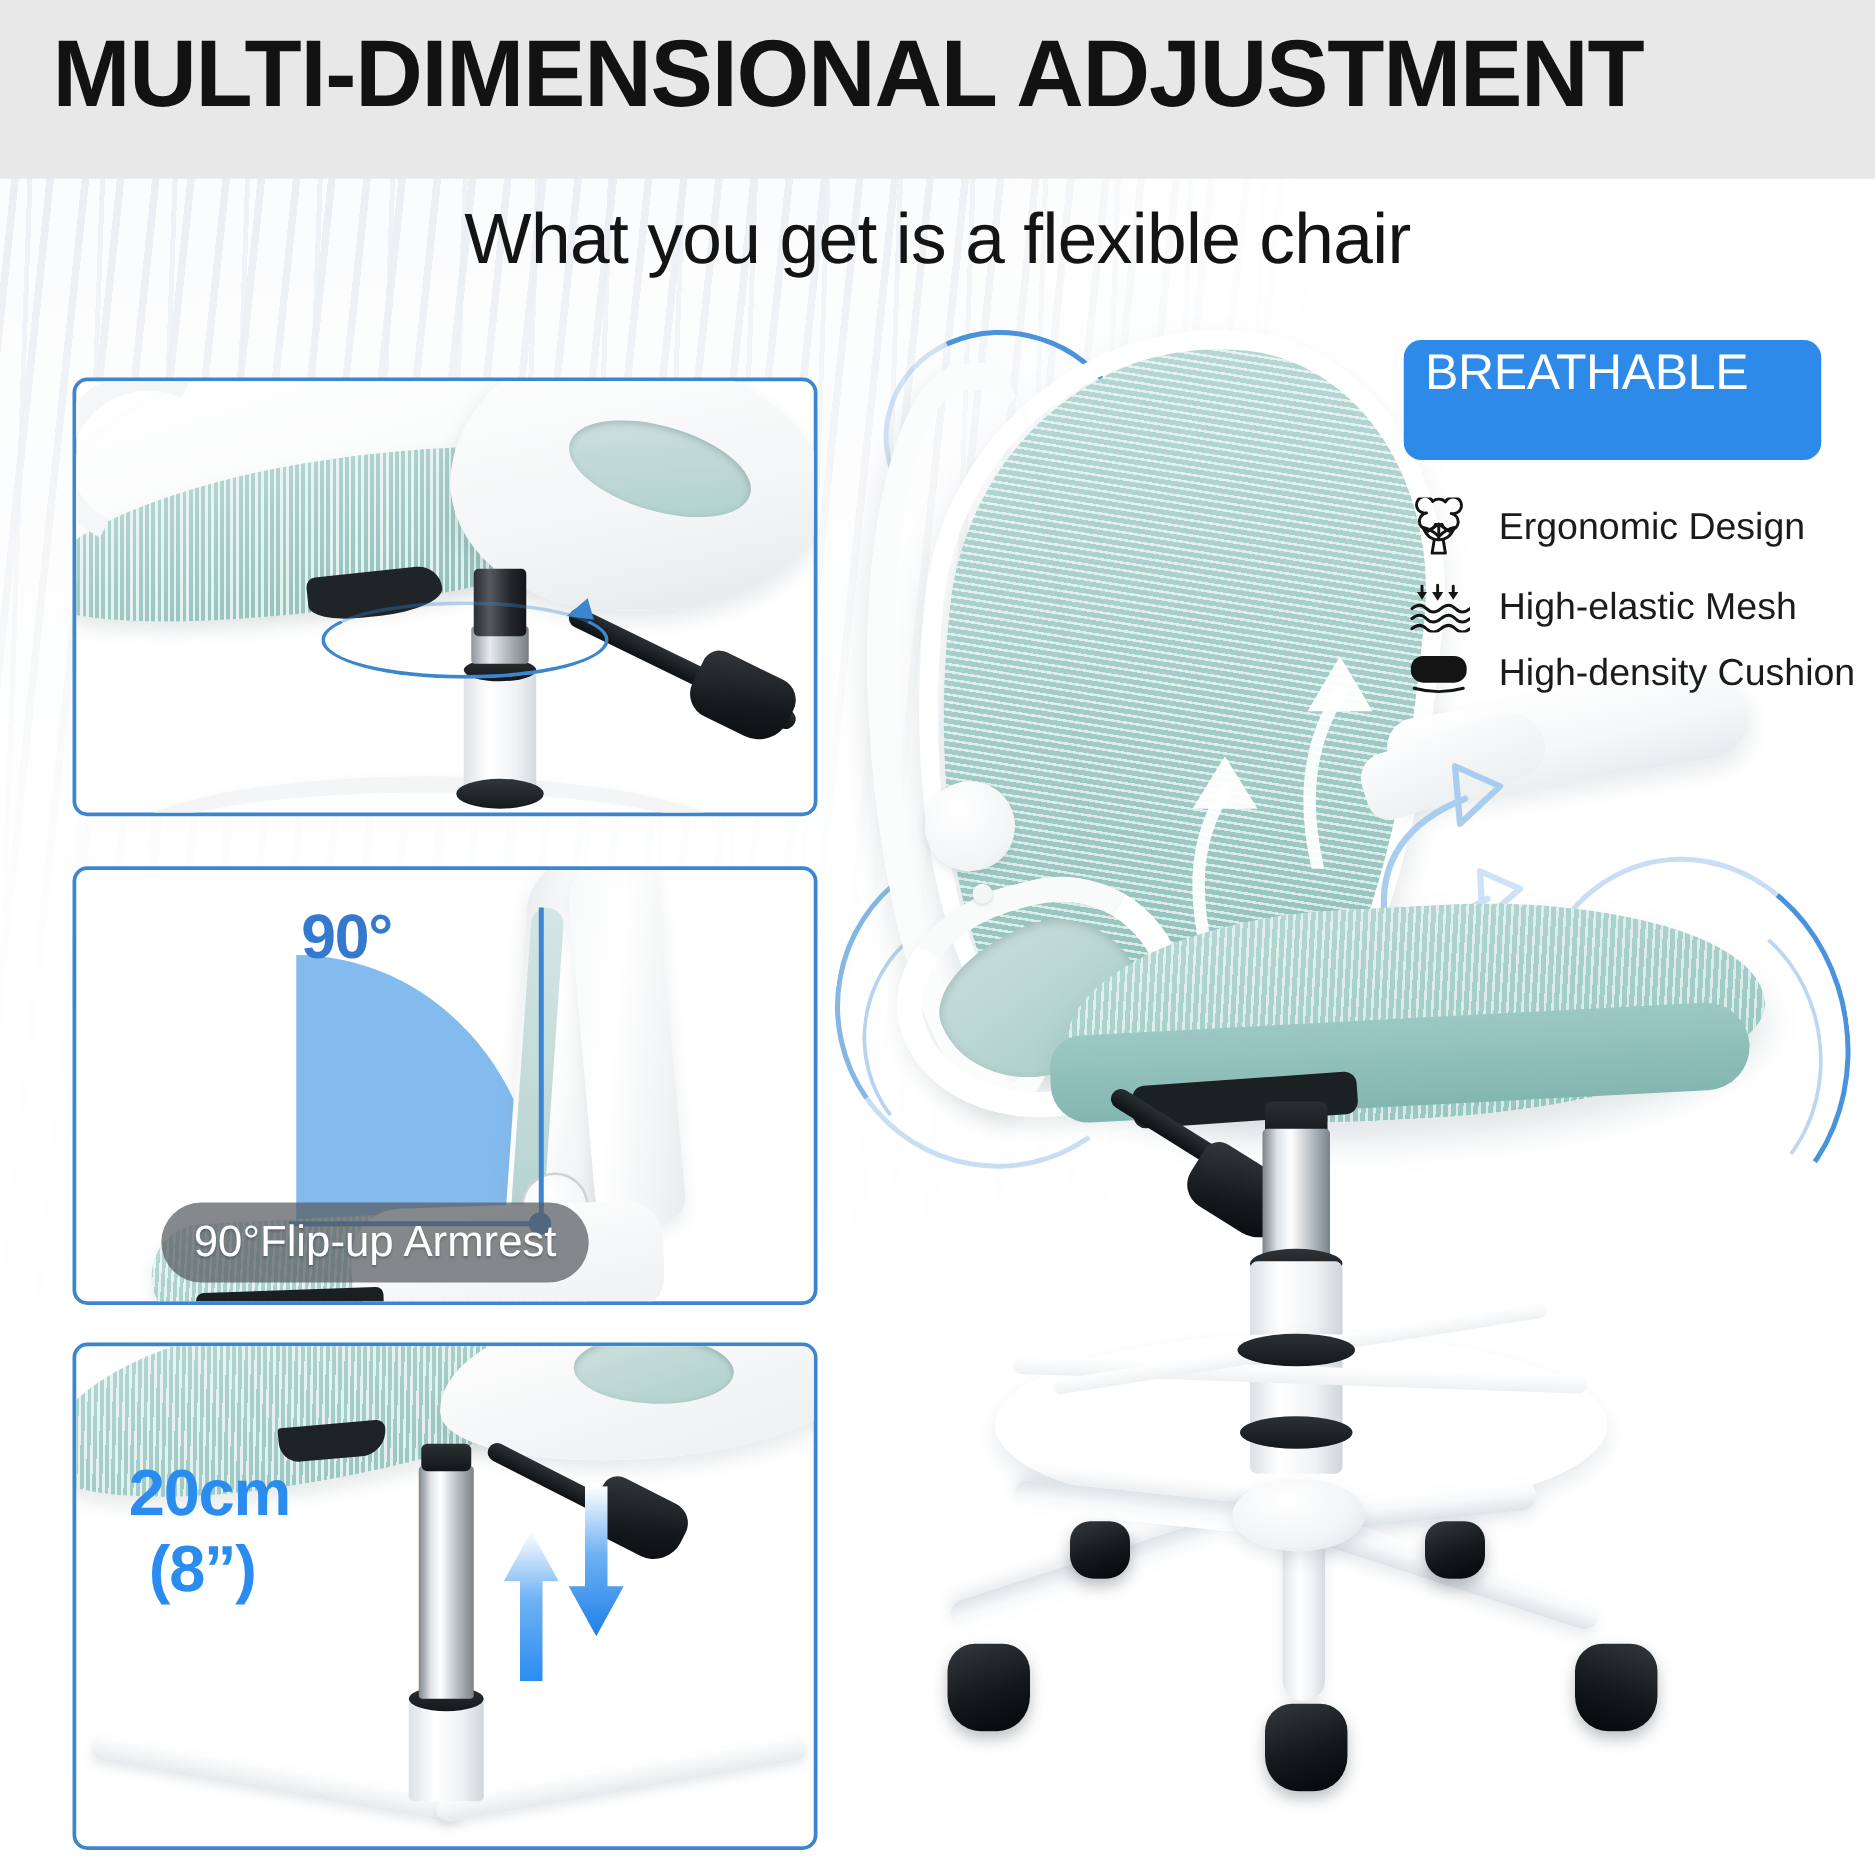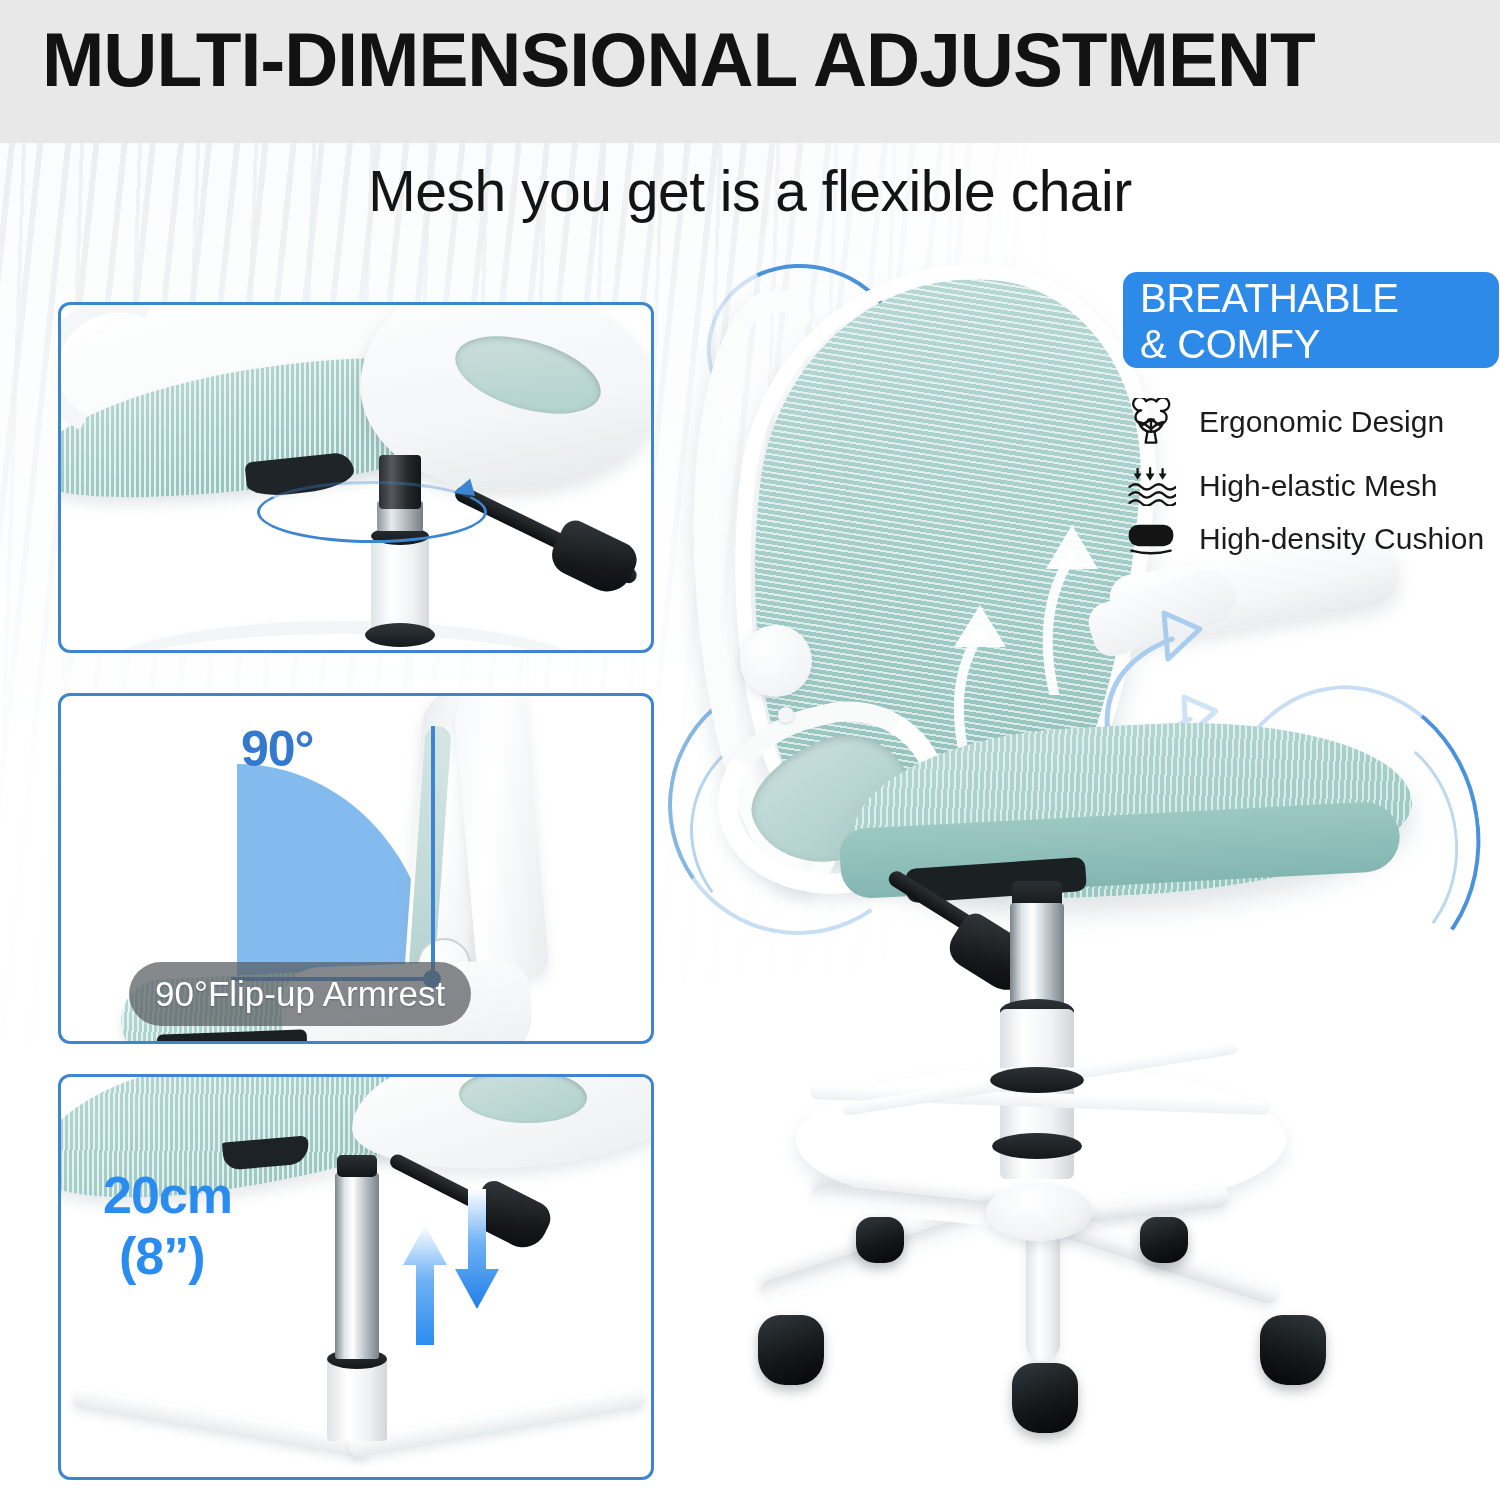--- a/index.html
+++ b/index.html
@@ -494,21 +494,21 @@
   .arc-b{ left:8px;  top:420px; width:260px; height:260px; border-width:4px; border-left-color:#86b7e4; border-bottom-color:rgba(134,183,228,.45); transform:rotate(10deg); }
   .arc-c{ left:30px; top:470px; width:210px; height:210px; border-width:3px; border-left-color:rgba(134,183,228,.6); transform:rotate(8deg); }
   .arc-d{ left:560px; top:430px; width:260px; height:300px; border-width:4px; border-right-color:#4b92dd; border-top-color:rgba(75,146,221,.3); transform:rotate(-8deg); }
   .arc-e{ left:588px; top:470px; width:210px; height:240px; border-width:3px; border-right-color:rgba(134,183,228,.55); transform:rotate(-6deg); }
 
   
   .flow{ position:absolute; }
 
   
   .badge{
-    position:absolute; left:1123px; top:272px; width:376px; height:96px;
+    position:absolute; left:1123px; top:272px; width:334px; height:96px;
     background:#2e8ae8; border-radius:14px;
     color:#ffffff; font-size:40px; line-height:46px;
     padding:3px 0 0 17px; letter-spacing:-.3px;
   }
   .feature{
     position:absolute; left:1123px; display:flex; align-items:center; gap:20px;
     font-size:30px; color:#1b1b1b; white-space:nowrap;
   }
   #feature-ergonomic{ top:396px; }
   #feature-mesh{      top:460px; }
@@ -519,21 +519,21 @@
 <body>
 
 <div id="canvas">
 
   <div class="bg-texture"></div>
   <div class="bg-fade-right"></div>
   <div class="bg-fade-bottom"></div>
 
   <div class="header-band"></div>
   <div class="header-title">MULTI-DIMENSIONAL ADJUSTMENT</div>
-  <div class="subtitle">Mesh you get is a flexible chair</div>
+  <div class="subtitle">What you get is a flexible chair</div>
 
   <div class="panel" id="panel-rotate">
     <div class="p1-seat"></div>
     <div class="p1-mesh"></div>
     <div class="p1-armleft"></div>
     <div class="p1-arm"></div>
     <div class="p1-arm-hole"></div>
     <div class="p1-hubdark"></div>
     <div class="p1-ring"></div>
     <div class="p1-cyl-white"></div>
@@ -676,21 +676,20 @@
 
     <div class="caster c4"></div>
     <div class="caster c5"></div>
     <div class="caster c1"></div>
     <div class="caster c2"></div>
     <div class="caster c3"></div>
   </div>
 
   <div class="badge">
     <div>BREATHABLE</div>
-    <div>&amp; COMFY</div>
   </div>
 
   <div class="feature" id="feature-ergonomic">
     <span class="feat-ico">
       <svg viewBox="0 0 56 52" width="50" height="48">
         <g fill="none" stroke="#141414" stroke-width="2.6" stroke-linejoin="round" stroke-linecap="round">
           <path d="M17,13 a7.5,7.5 0 1 1 5.5,-10.3 a8,8 0 0 1 11.5,0.4 a7.5,7.5 0 1 1 5.2,10.4
                    a7.5,7.5 0 1 1 -8.4,9.6 a8,8 0 0 1 -5.6,0 a7.5,7.5 0 1 1 -8.2,-10.1 z"></path>
           <path d="M28,23 l-9.5,6.5 M28,23 l9.5,6.5 M28,23 v14"></path>
           <path d="M14,26 c3,8 8,11 14,11 c6,0 11,-3 14,-11 c-5,1 -9,3 -14,8 c-5,-5 -9,-7 -14,-8 z"></path>

